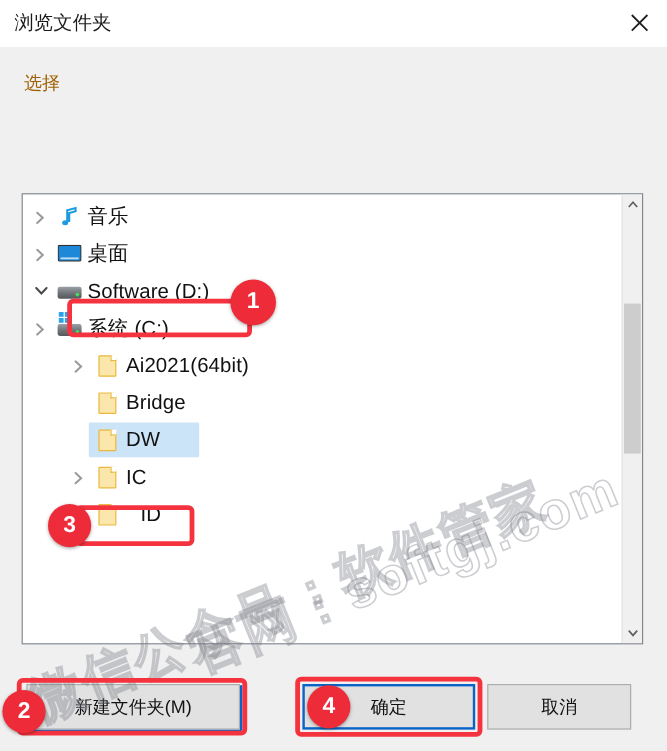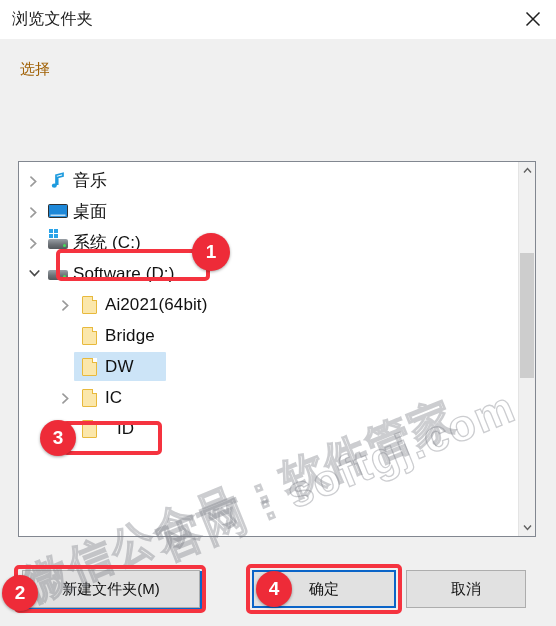--- a/index.html
+++ b/index.html
@@ -302,45 +302,45 @@
           <div class="row-icon" style="left: 28px;">
             <svg width="20" height="16" viewBox="0 0 20 16" style="position:absolute;left:1px;top:2px">
               <rect x="0.5" y="0.5" width="19" height="13" rx="1" fill="#1e88d8" stroke="#2f2f2f" stroke-width="1"></rect>
               <rect x="2.5" y="10.5" width="15" height="1.6" fill="#b9dcf5"></rect>
             </svg>
           </div>
           <div class="row-label" style="left: 54px;">桌面</div>
         </div>
         <div class="tree-row">
           <div class="chevron" style="left: 4px;">
+            <svg width="11" height="9" viewBox="0 0 11 9">
+              <path d="M1.2 2 L5.5 6.6 L9.8 2" stroke="#4a4a4a" stroke-width="1.7" fill="none" stroke-linecap="round"></path>
+            </svg>
+          </div>
+          <div class="row-icon" style="left: 28px;">
+            <span class="drive-glyph"></span>
+          </div>
+          <div class="row-label" style="left: 54px;">Software (D:)</div>
+        </div>
+        <div class="tree-row">
+          <div class="chevron" style="left: 4px;">
             <svg width="9" height="11" viewBox="0 0 9 11">
               <path d="M2 1.2 L6.6 5.5 L2 9.8" stroke="#9a9a9a" stroke-width="1.7" fill="none" stroke-linecap="round"></path>
             </svg>
           </div>
           <div class="row-icon" style="left: 28px;">
             <span class="win-badge">
               <i></i>
               <i></i>
               <i></i>
               <i></i>
             </span>
             <span class="drive-glyph"></span>
           </div>
           <div class="row-label" style="left: 54px;">系统 (C:)</div>
-        </div>
-        <div class="tree-row">
-          <div class="chevron" style="left: 4px;">
-            <svg width="11" height="9" viewBox="0 0 11 9">
-              <path d="M1.2 2 L5.5 6.6 L9.8 2" stroke="#4a4a4a" stroke-width="1.7" fill="none" stroke-linecap="round"></path>
-            </svg>
-          </div>
-          <div class="row-icon" style="left: 28px;">
-            <span class="drive-glyph"></span>
-          </div>
-          <div class="row-label" style="left: 54px;">Software (D:)</div>
         </div>
         <div class="tree-row">
           <div class="chevron" style="left: 36px;">
             <svg width="9" height="11" viewBox="0 0 9 11">
               <path d="M2 1.2 L6.6 5.5 L2 9.8" stroke="#9a9a9a" stroke-width="1.7" fill="none" stroke-linecap="round"></path>
             </svg>
           </div>
           <div class="row-icon" style="left: 60px;">
             <span class="folder-glyph"></span>
           </div>

